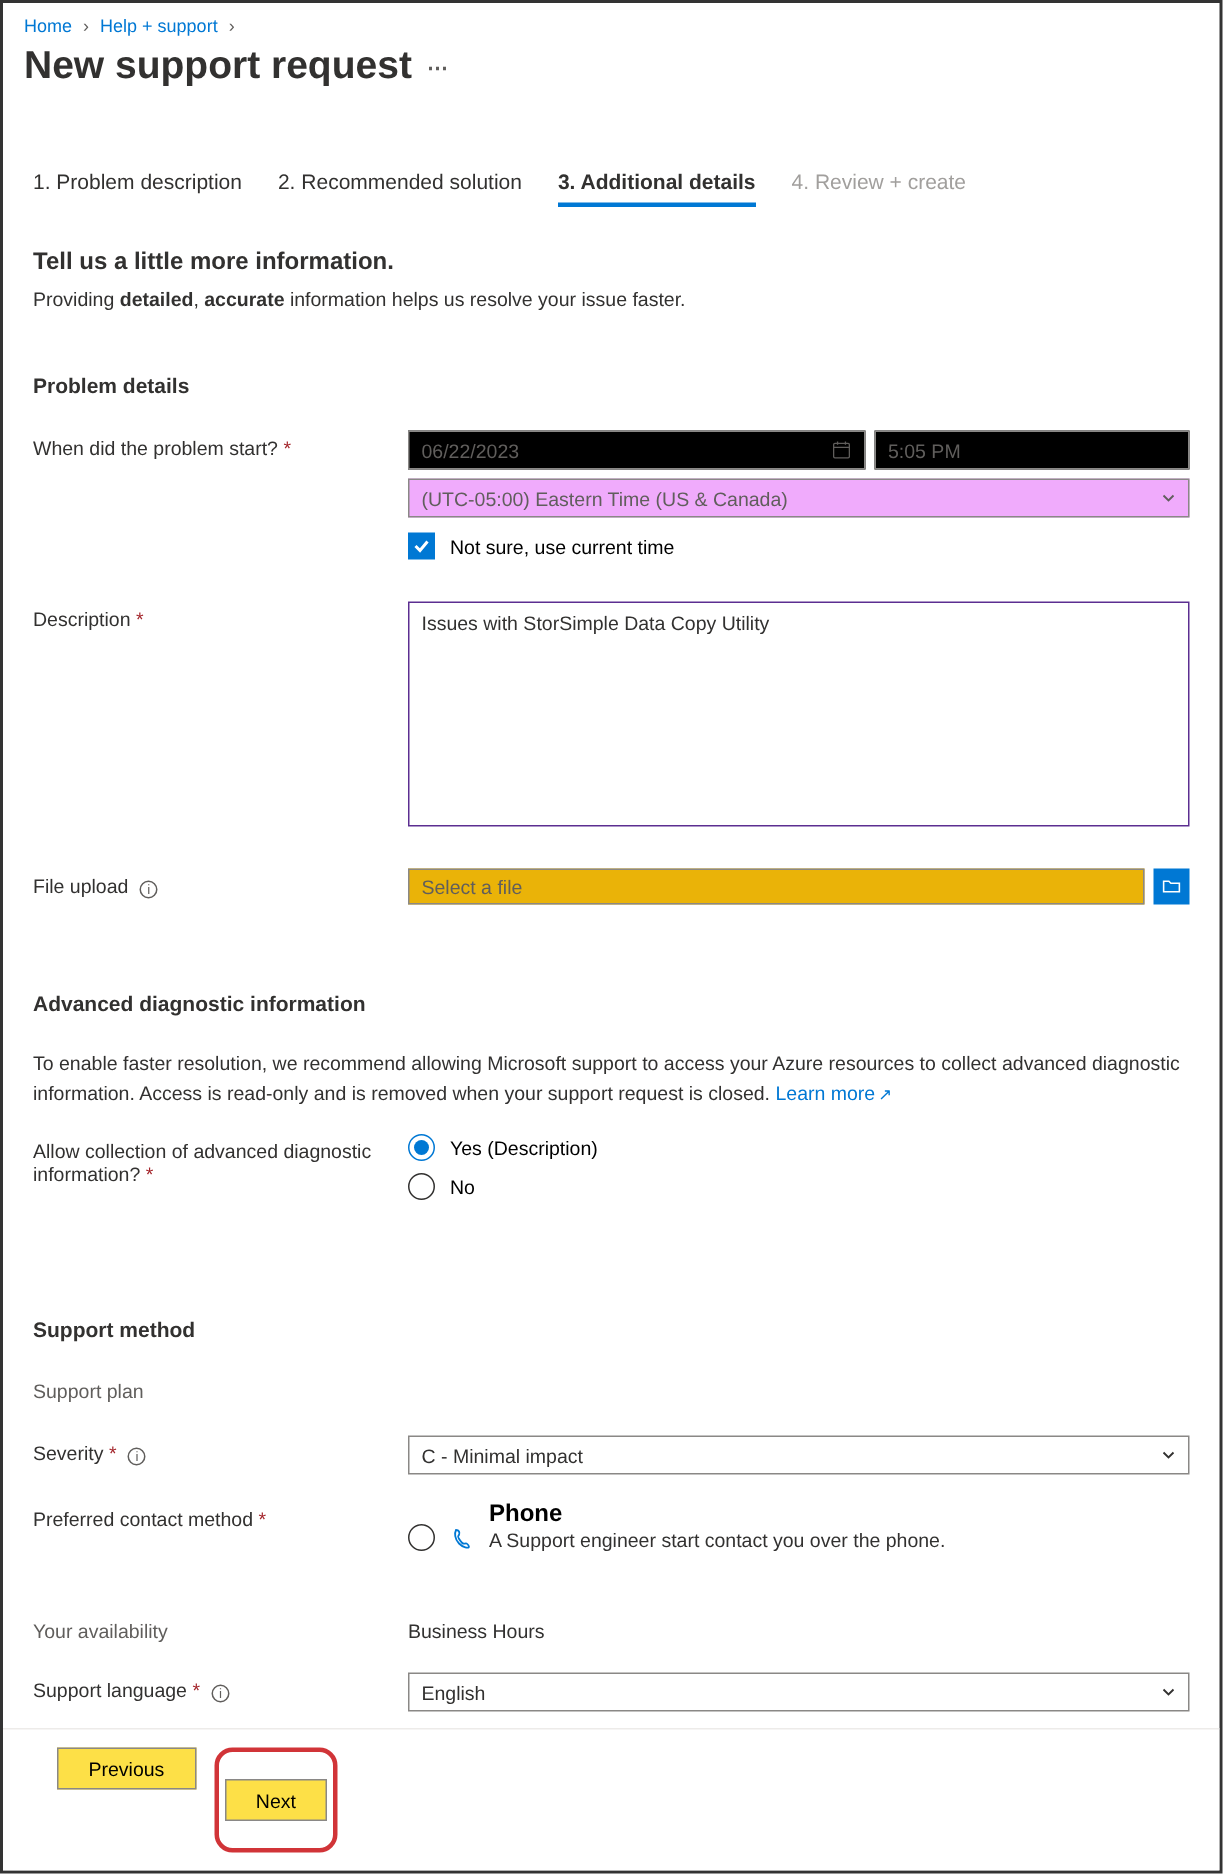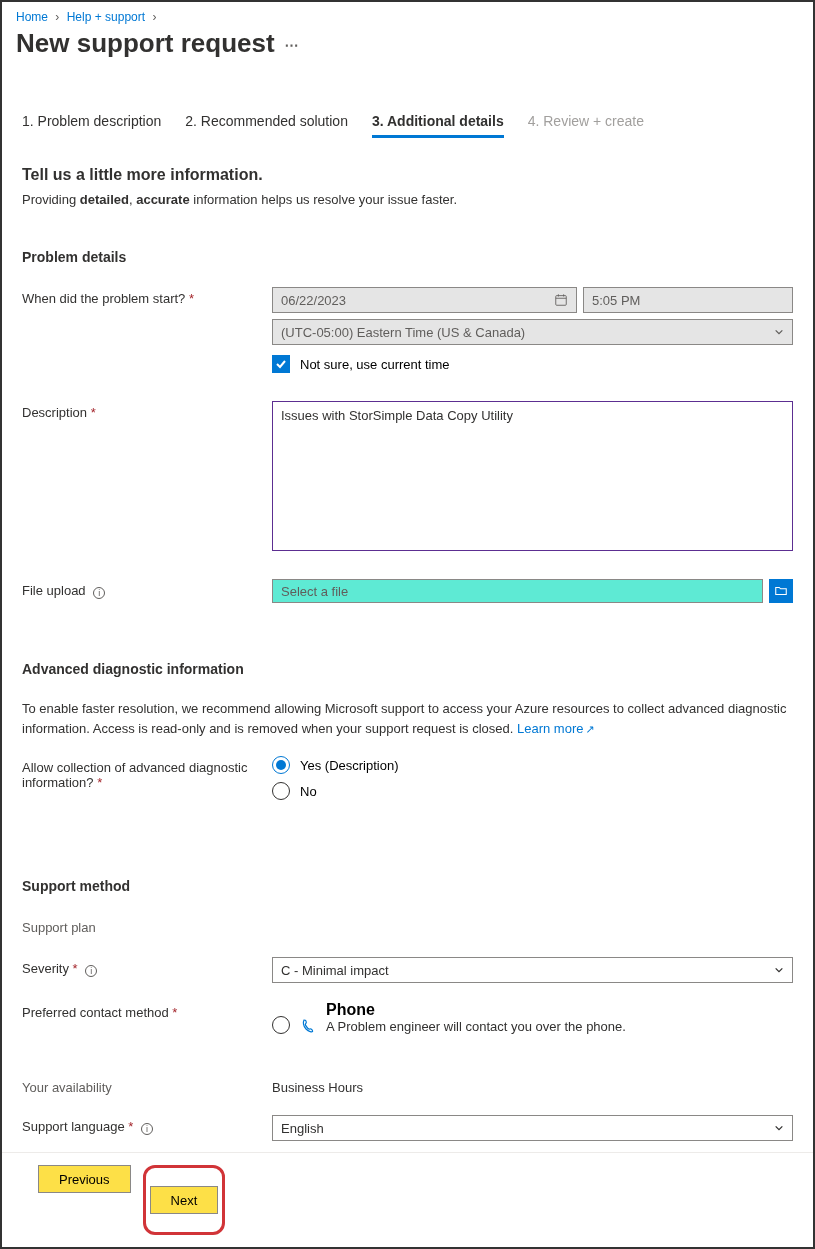--- a/index.html
+++ b/index.html
@@ -115,37 +115,37 @@
       margin-left: 4px;
       font-style: normal;
       vertical-align: -1px;
     }
     .date-time-row {
       display: flex;
       gap: 6px;
     }
     .input-box {
       border: 1px solid #8a8886;
-      background: #e5e5e5;
+      background: #000000;
       height: 26px;
       padding: 0 8px;
       font-size: 13px;
       color: #605e5c;
       display: flex;
       align-items: center;
       justify-content: space-between;
     }
     .input-date { flex: 1; }
     .input-time { width: 210px; }
     .timezone-row {
       margin-top: 6px;
     }
     .select-box {
       border: 1px solid #8a8886;
-      background: #e5e5e5;
+      background: #f0abfc;
       height: 26px;
       padding: 0 8px;
       font-size: 13px;
       color: #605e5c;
       display: flex;
       align-items: center;
       justify-content: space-between;
       width: 100%;
     }
     .select-active {
@@ -183,21 +183,21 @@
       outline: none;
     }
     .file-row {
       display: flex;
       gap: 6px;
       align-items: stretch;
     }
     .file-input {
       flex: 1;
       border: 1px solid #8a8886;
-      background: #5eead4;
+      background: #eab308;
       height: 24px;
       padding: 0 8px;
       font-size: 13px;
       color: #605e5c;
       display: flex;
       align-items: center;
     }
     .file-btn {
       width: 24px;
       height: 24px;
@@ -452,21 +452,21 @@
       <span>Preferred contact method</span> <span class="req">*</span>
     </div>
     <div class="form-control">
       <div class="contact-method-opt" style="align-items:flex-end;">
         <div class="radio-circle" style="margin-top:1px;"></div>
         <svg class="contact-icon" viewBox="0 0 16 16" fill="none" stroke="#0078d4" stroke-width="1.2">
             <path d="M4 2 C4 2 5.5 2 6 3 C6.5 4 6 5.5 5.5 6 C5 6.5 6.5 9 8 10.5 C9.5 12 10 10.5 11 11 C12 11.5 13 13 12.5 13.5 C12 14 9 14 6 11 C3 8 3 4 4 2 Z"></path>
           </svg>
         <div class="contact-method-text">
           <div><strong>Phone</strong></div>
-          <div class="sub">A Problem engineer will contact you over the phone.</div>
+          <div class="sub">A Support engineer start contact you over the phone.</div>
         </div>
       </div>
     </div>
   </div>
 
   <div class="spacer-md"></div>
 
   <div class="form-row" style="margin-bottom:20px;">
     <div class="form-label gray">Your availability</div>
     <div class="form-control value-text">Business Hours</div>

